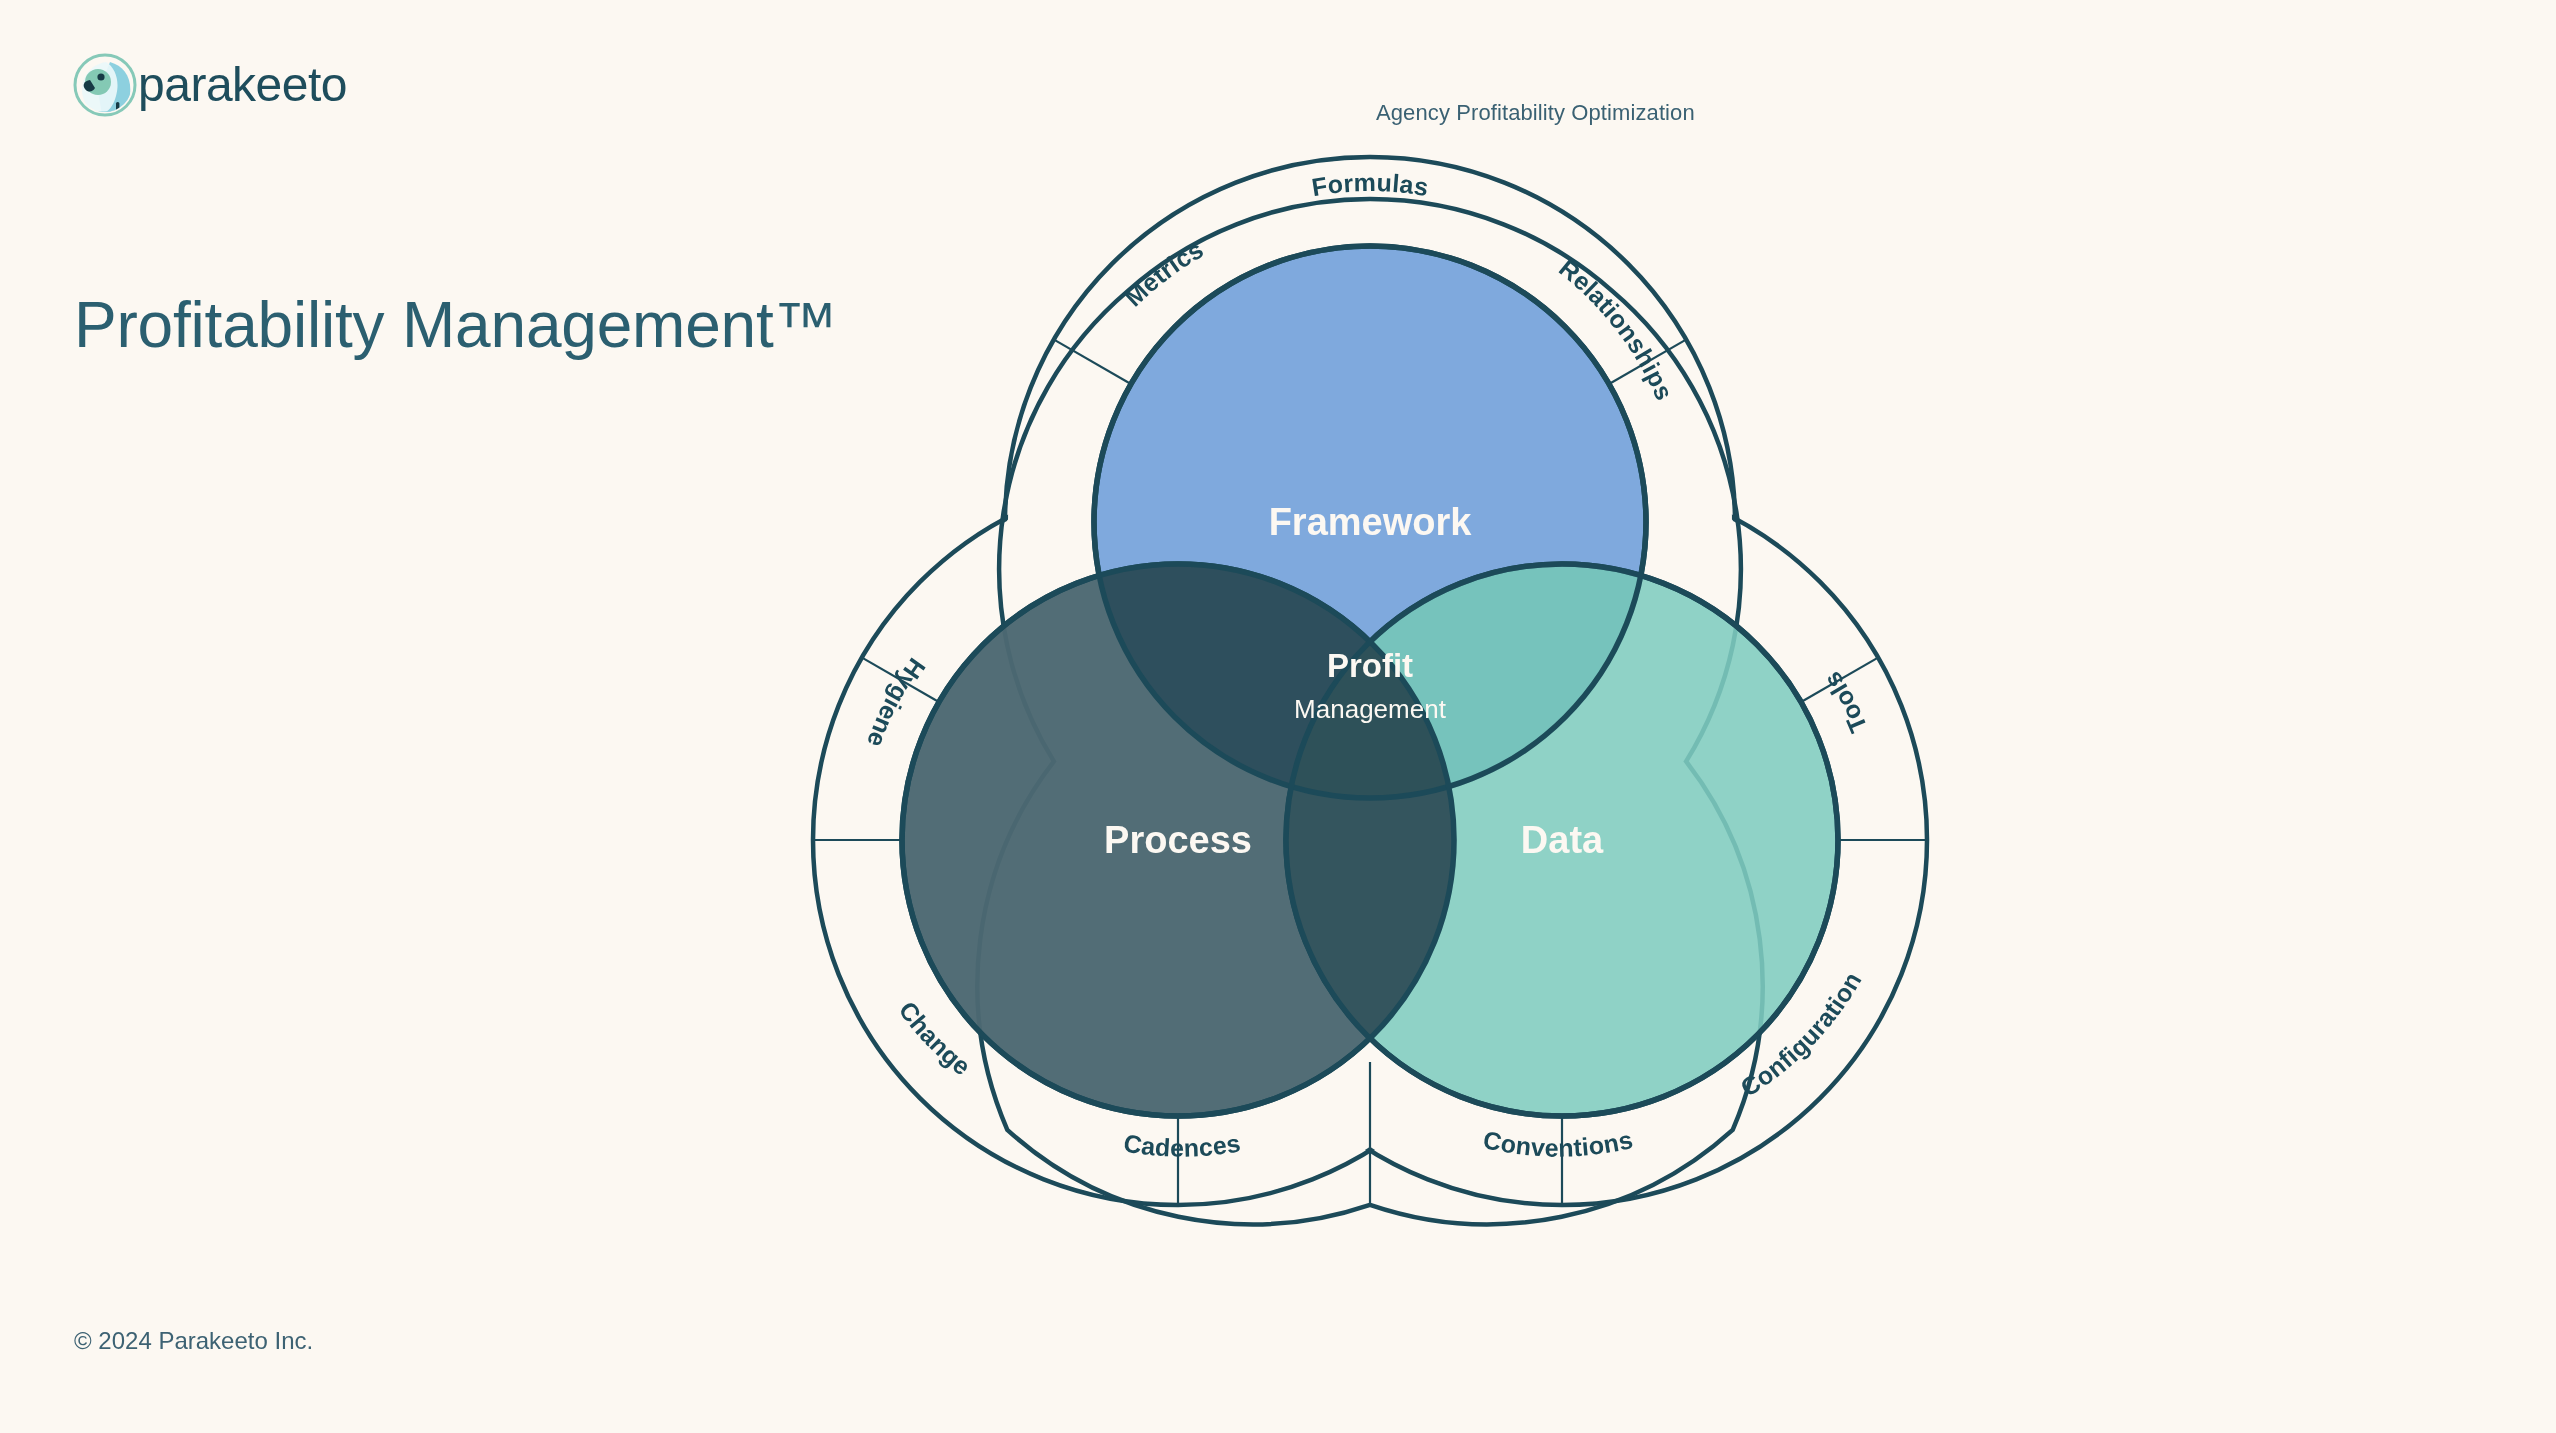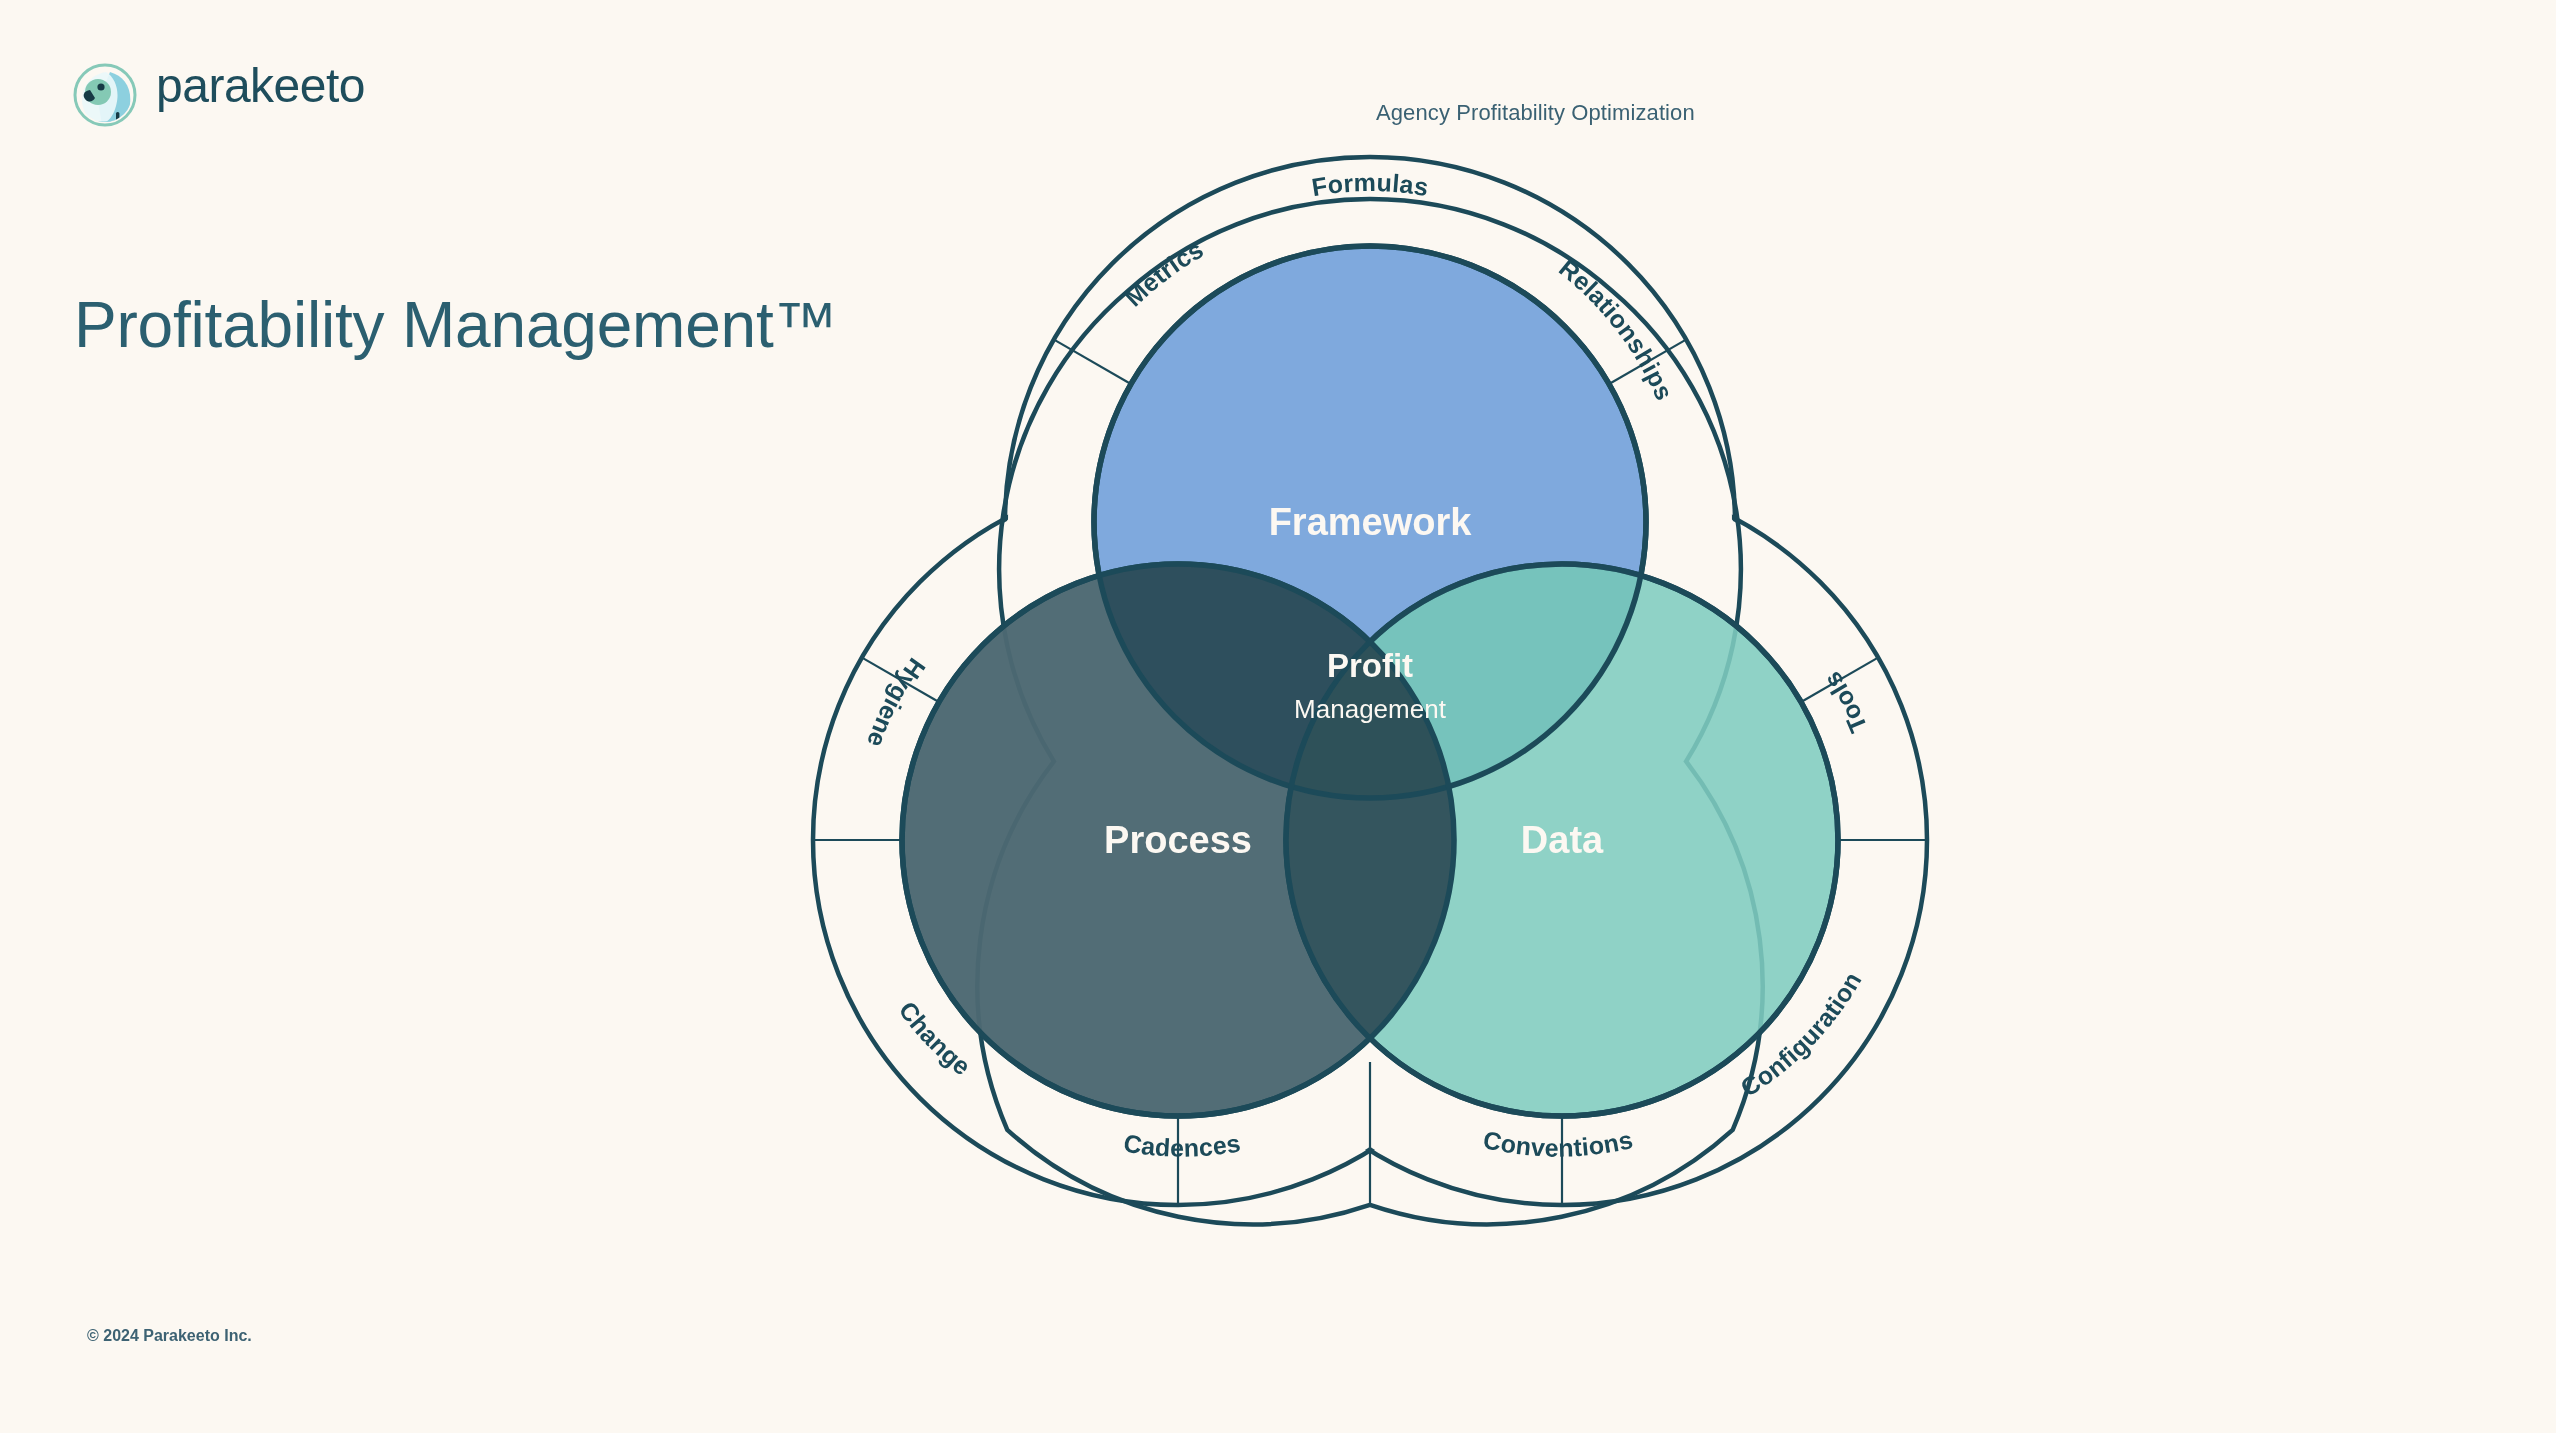--- a/index.html
+++ b/index.html
@@ -5,40 +5,40 @@
   * { box-sizing: border-box; margin: 0; padding: 0; }
   html, body {
     width: 2556px; height: 1433px;
     background: #FCF8F2;
     font-family: "Liberation Sans", sans-serif;
     overflow: hidden;
   }
   .page { position: relative; width: 2556px; height: 1433px; background: #FCF8F2; }
 
   
-  .logo-block { position: absolute; left: 72px; top: 62px; display: flex; align-items: flex-start; gap: 18px; }
+  .logo-block { position: absolute; left: 72px; top: 52px; display: flex; align-items: center; }
   .logo-mark { width: 66px; height: 66px; flex: 0 0 66px; }
   .logo-word { font-size: 48px; font-weight: 400; color: #1E4D5C; letter-spacing: -0.5px; line-height: 1; }
 
   .tagline {
     position: absolute; left: 1376px; top: 100px;
     font-size: 22px; color: #3A6173; font-weight: 400; letter-spacing: 0.1px;
   }
 
   .headline {
     position: absolute; left: 74px; top: 203px;
     font-size: 63px; font-weight: 700; color: #1C4A59; letter-spacing: -0.6px; line-height: 1.05;
   }
   .subheadline {
     position: absolute; left: 74px; top: 290px;
     font-size: 64px; font-weight: 400; color: #2B5F70; letter-spacing: -0.2px; line-height: 1.1;
   }
   .footer {
     position: absolute; left: 74px; top: 1327px;
-    font-size: 16px; color: #3D6273; font-weight: 700; margin-left: 13px;
+    font-size: 24px; color: #3D6273; font-weight: 400;
   }
 
   
   .diagram { position: absolute; left: 815px; top: 190px; width: 1110px; height: 1060px; }
   svg { display: block; overflow: visible; }
 
   .ring-line { fill: none; stroke: #1C4A59; stroke-width: 4.5; }
   .ring-divider { fill: none; stroke: #1C4A59; stroke-width: 2.2; }
   .circle-outline { stroke: #1C4A59; stroke-width: 5.5; }
 

